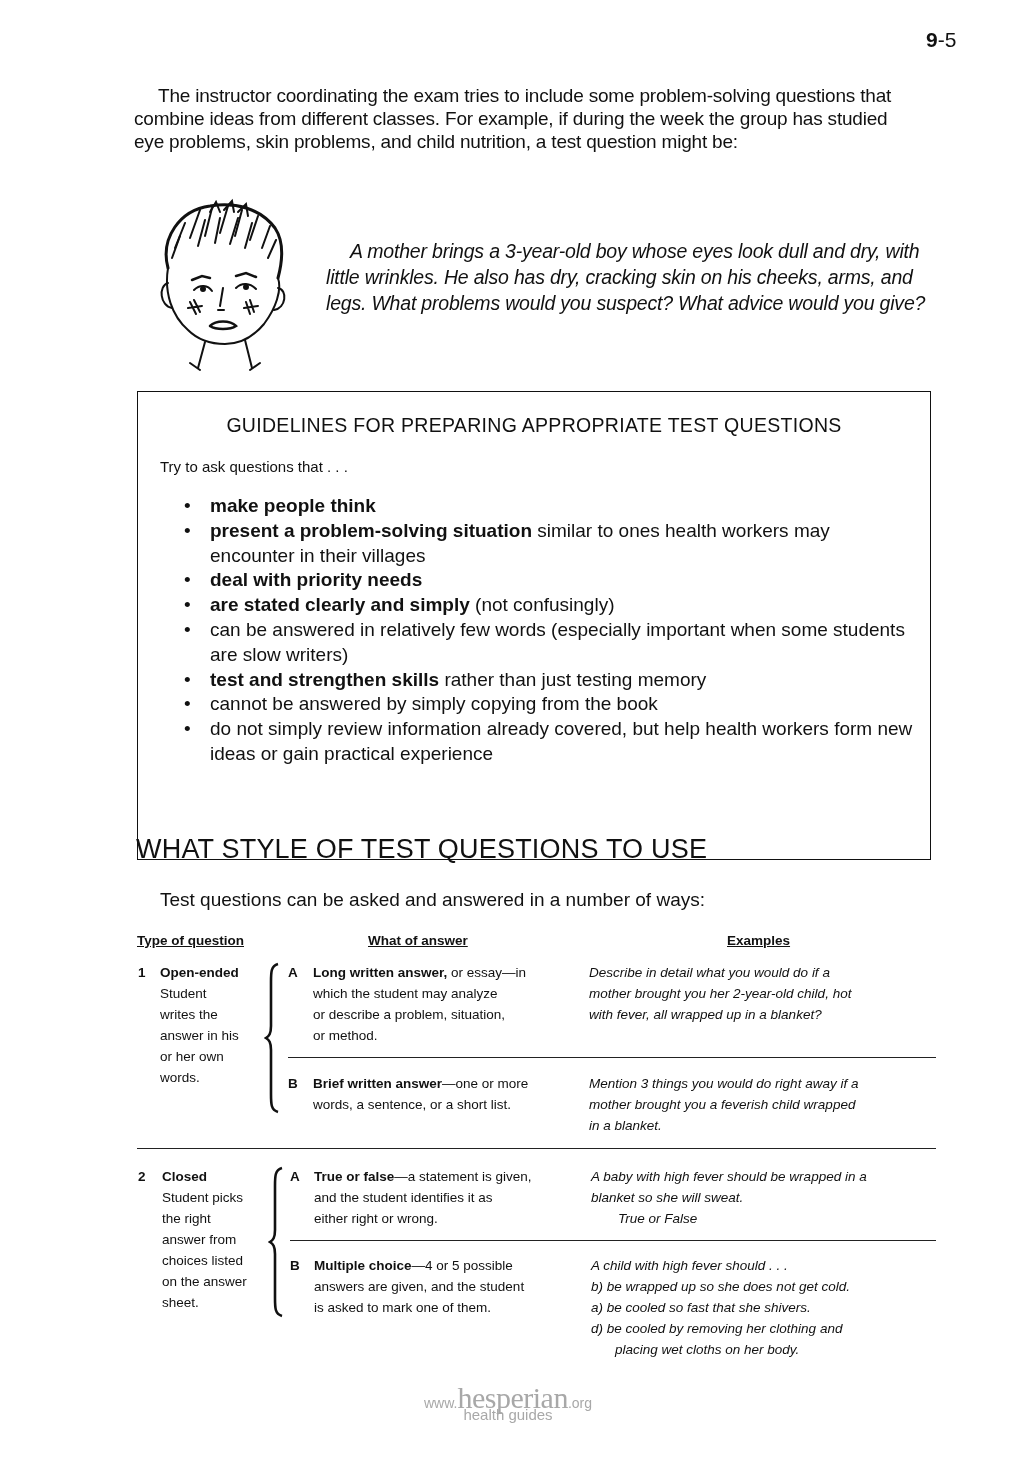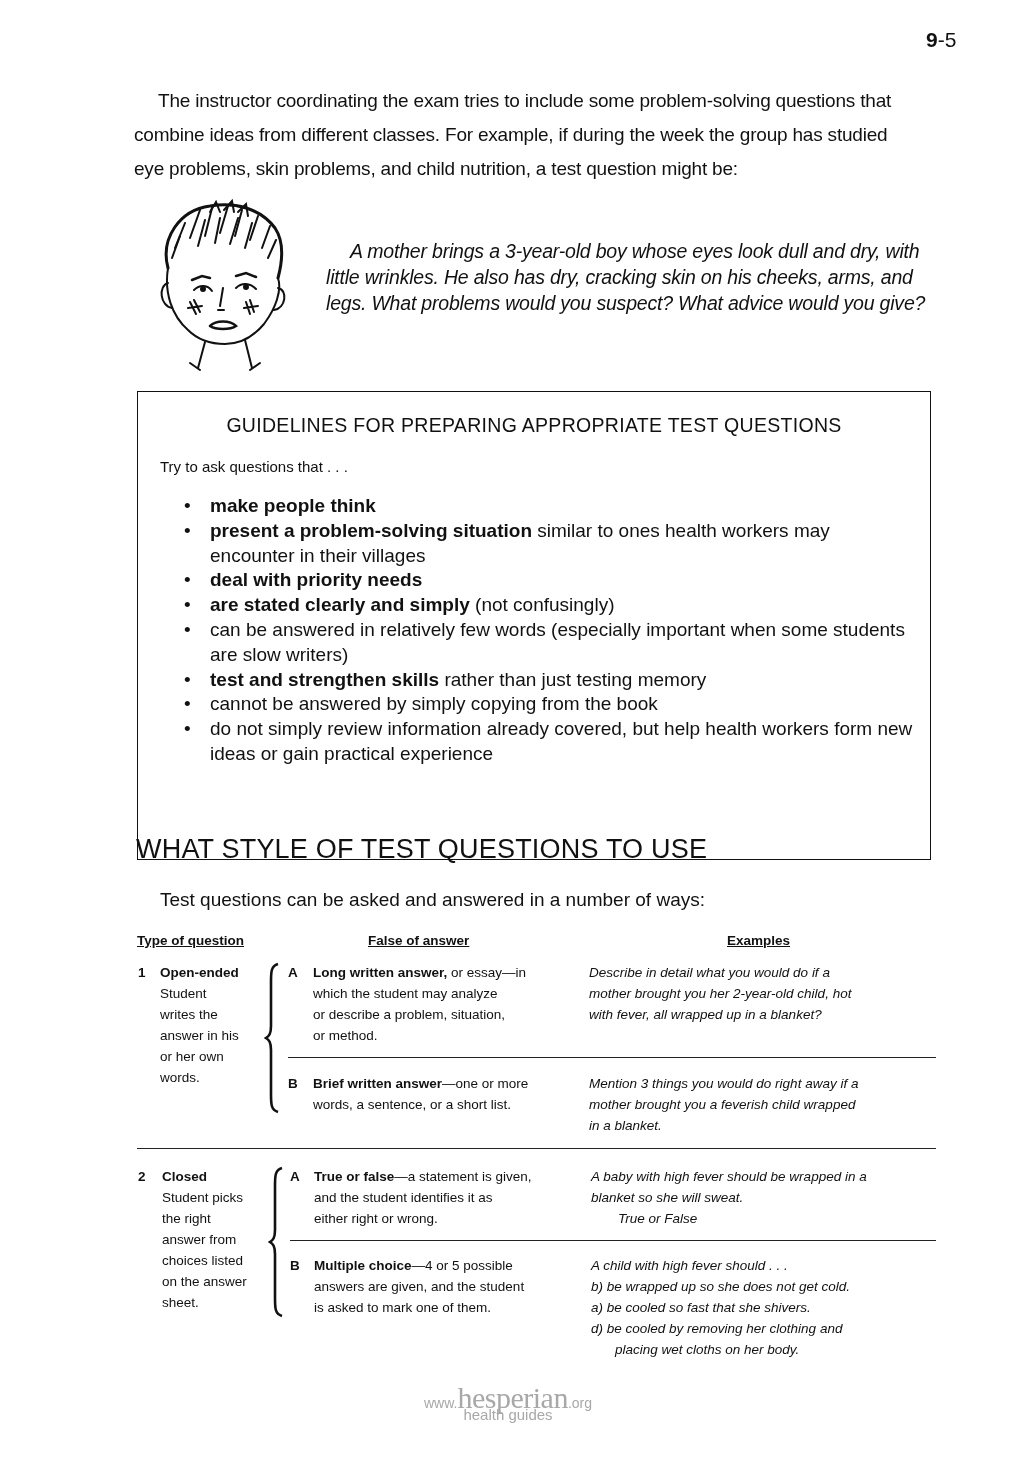--- a/index.html
+++ b/index.html
@@ -1,20 +1,20 @@
 <!DOCTYPE html>
 <html><head>
 <meta charset="utf-8">
 <style>
   html, body { margin: 0; padding: 0; background: #ffffff; }
   body { width: 1013px; height: 1463px; position: relative; overflow: hidden; color: #111; font-family: "Liberation Sans", sans-serif; }
   .abs { position: absolute; }
   .page-num { left: 926px; top: 28px; font-size: 21px; }
   .page-num b { font-weight: bold; }
-  .intro { left: 134px; top: 84px; width: 780px; font-size: 19px; line-height: 34px; font-family: "Liberation Sans Narrow", "Liberation Sans", sans-serif; letter-spacing: -0.2px; }
+  .intro { left: 134px; top: 84px; width: 780px; font-size: 19px; line-height: 23px; font-family: "Liberation Sans Narrow", "Liberation Sans", sans-serif; letter-spacing: -0.2px; }
   .intro p { margin: 0; text-indent: 24px; }
   .face { left: 150px; top: 198px; width: 145px; height: 175px; }
   .scenario { left: 326px; top: 238px; width: 610px; font-size: 19.5px; line-height: 26px; font-style: italic; letter-spacing: -0.2px; }
   .scenario p { margin: 0; text-indent: 24px; }
   .guide-box { left: 137px; top: 391px; width: 794px; height: 469px; border: 1.5px solid #111; box-sizing: border-box; }
   .guide-title { position: absolute; left: 0; top: 22px; width: 100%; text-align: center; font-size: 19.5px; letter-spacing: 0.3px; }
   .guide-lead { position: absolute; left: 22px; top: 66px; font-size: 15px; }
   .guide-list { position: absolute; left: 46px; top: 102px; width: 730px; margin: 0; padding: 0; list-style: none; font-size: 19px; line-height: 24.8px; }
   .guide-list li { position: relative; padding-left: 26px; }
   .guide-list li .bullet { position: absolute; left: 0; top: 0; }
@@ -92,21 +92,21 @@
     <li><span class="bullet">•</span><b>test and strengthen skills</b><span> rather than just testing memory</span></li>
     <li><span class="bullet">•</span><b></b><span>cannot be answered by simply copying from the book</span></li>
     <li><span class="bullet">•</span><b></b><span>do not simply review information already covered, but help health workers form new ideas or gain practical experience</span></li>
   </ul>
 </div>
 
 <div class="abs section-title">WHAT STYLE OF TEST QUESTIONS TO USE</div>
 <div class="abs section-lead">Test questions can be asked and answered in a number of ways:</div>
 
 <div class="abs th" style="left:137px;">Type of question</div>
-<div class="abs th" style="left:368px;">False of answer</div>
+<div class="abs th" style="left:368px;">What of answer</div>
 <div class="abs th" style="left:727px;">Examples</div>
 
 <div class="abs cell num" style="left:138px; top:962px;">1</div>
 <div class="abs cell" style="left:160px; top:962px; width:110px;">
   <div><b>Open-ended</b></div>
   <div>Student</div>
   <div>writes the</div>
   <div>answer in his</div>
   <div>or her own</div>
   <div>words.</div>

